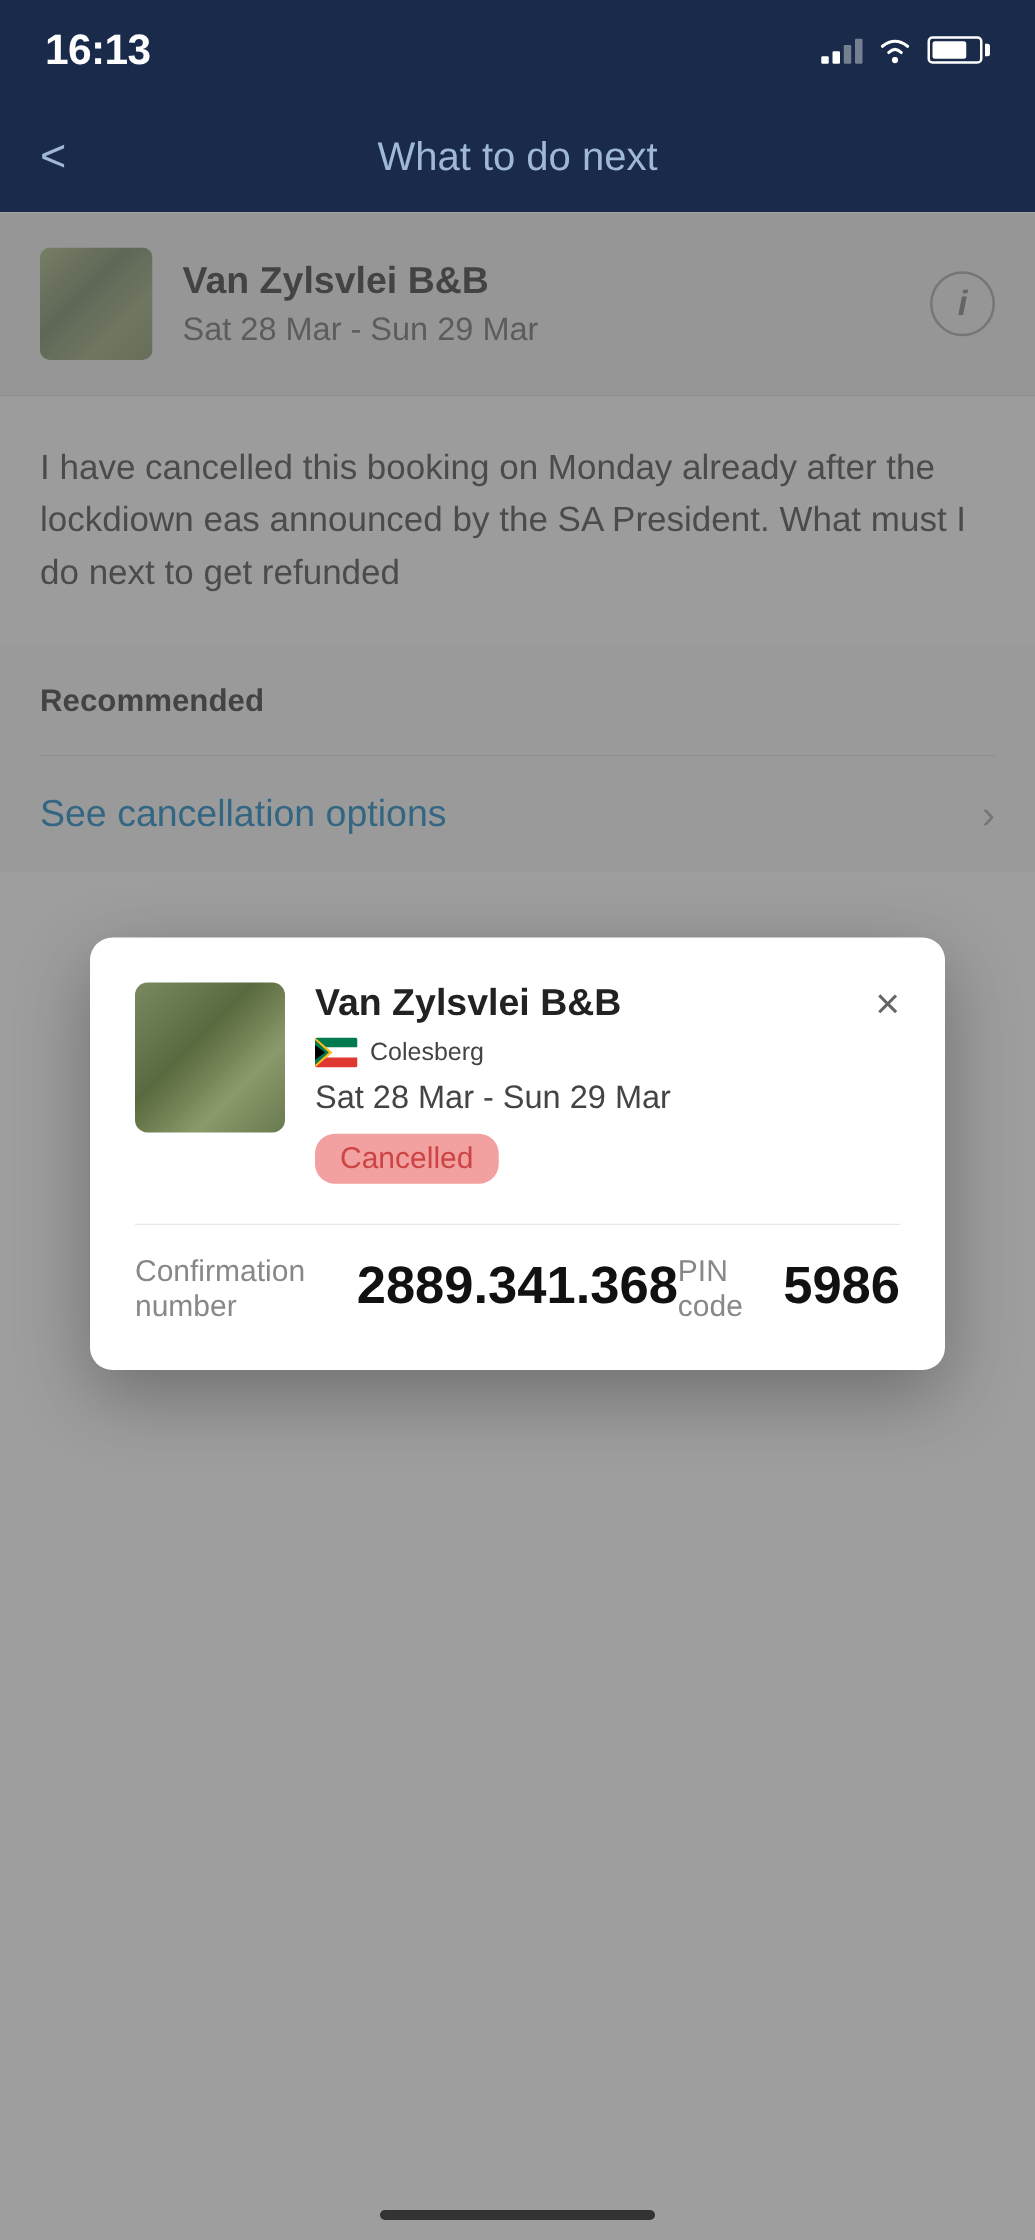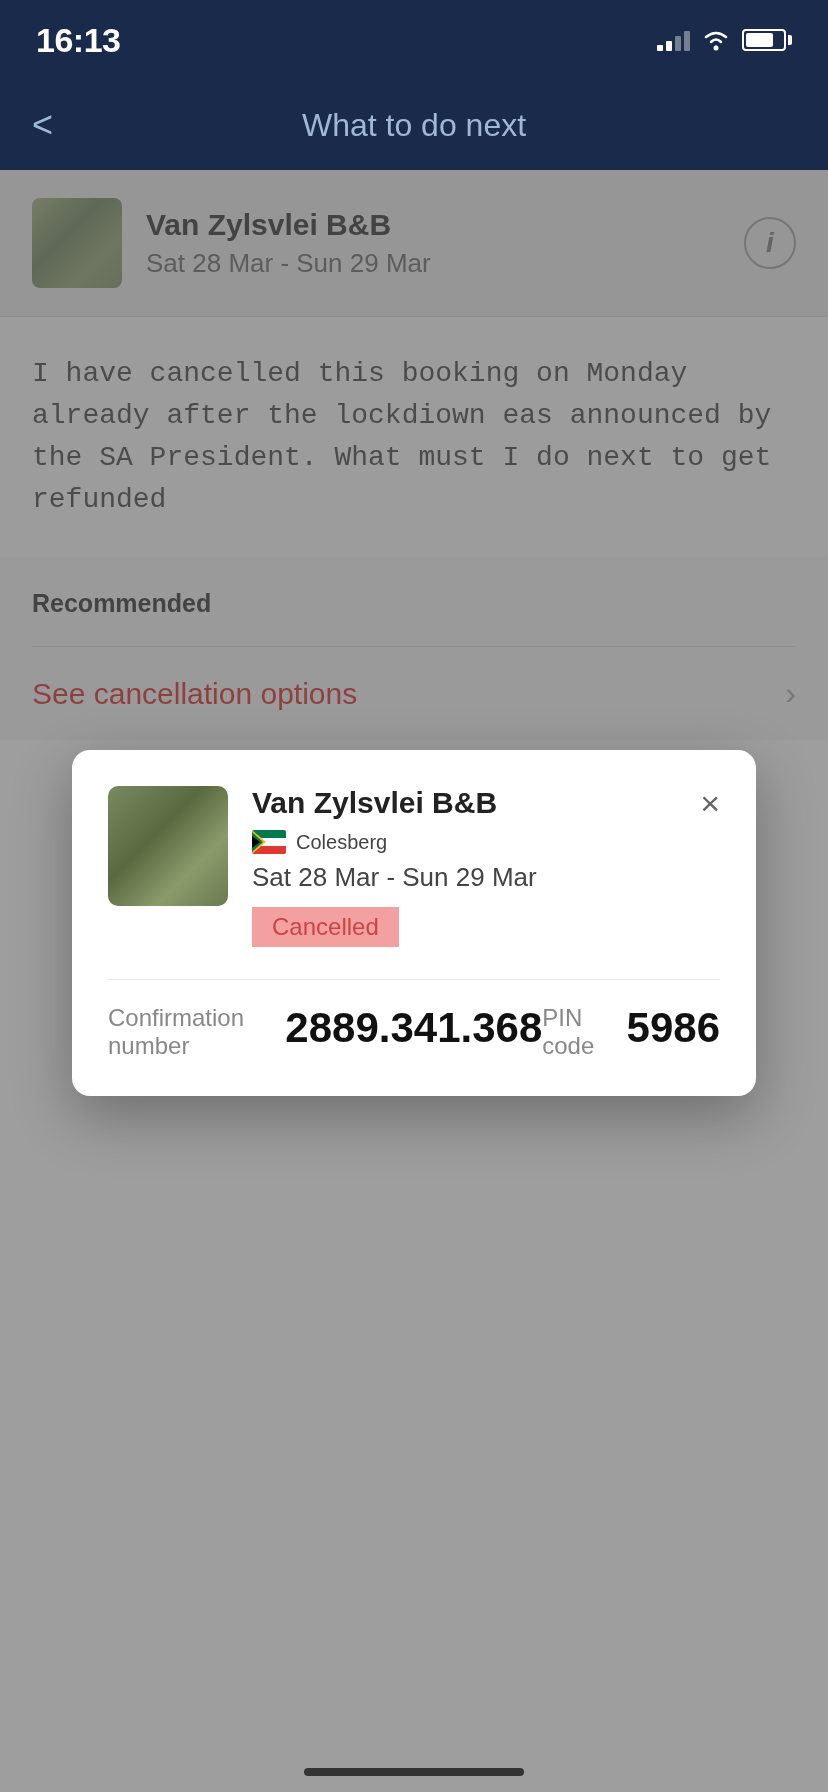--- a/index.html
+++ b/index.html
@@ -169,21 +169,20 @@
       font-style: italic;
       font-weight: 600;
       flex-shrink: 0;
       cursor: pointer;
     }
 
     
     .message-area {
       background: #d4d4d4;
       padding: 36px 32px;
-      font-family: Liberation Mono, monospace;
     }
 
     .message-text {
       font-size: 28px;
       color: #333;
       line-height: 1.5;
     }
 
     
     .recommended-section {
@@ -202,21 +201,21 @@
       display: flex;
       align-items: center;
       justify-content: space-between;
       padding: 28px 0;
       border-top: 1px solid #bbb;
       cursor: pointer;
     }
 
     .cancellation-label {
       font-size: 30px;
-      color: #b91c1c;
+      color: #0369a1;
     }
 
     .chevron-right {
       font-size: 32px;
       color: #888;
     }
 
     
     .overlay {
       position: absolute;
@@ -283,21 +282,21 @@
       margin-bottom: 14px;
     }
 
     .cancelled-badge {
       display: inline-block;
       background: #f2a0a0;
       color: #c44;
       font-size: 24px;
       font-weight: 500;
       padding: 6px 20px;
-      border-radius: 0;
+      border-radius: 16px;
     }
 
     .modal-close {
       font-size: 34px;
       color: #666;
       cursor: pointer;
       line-height: 1;
       flex-shrink: 0;
     }
 

